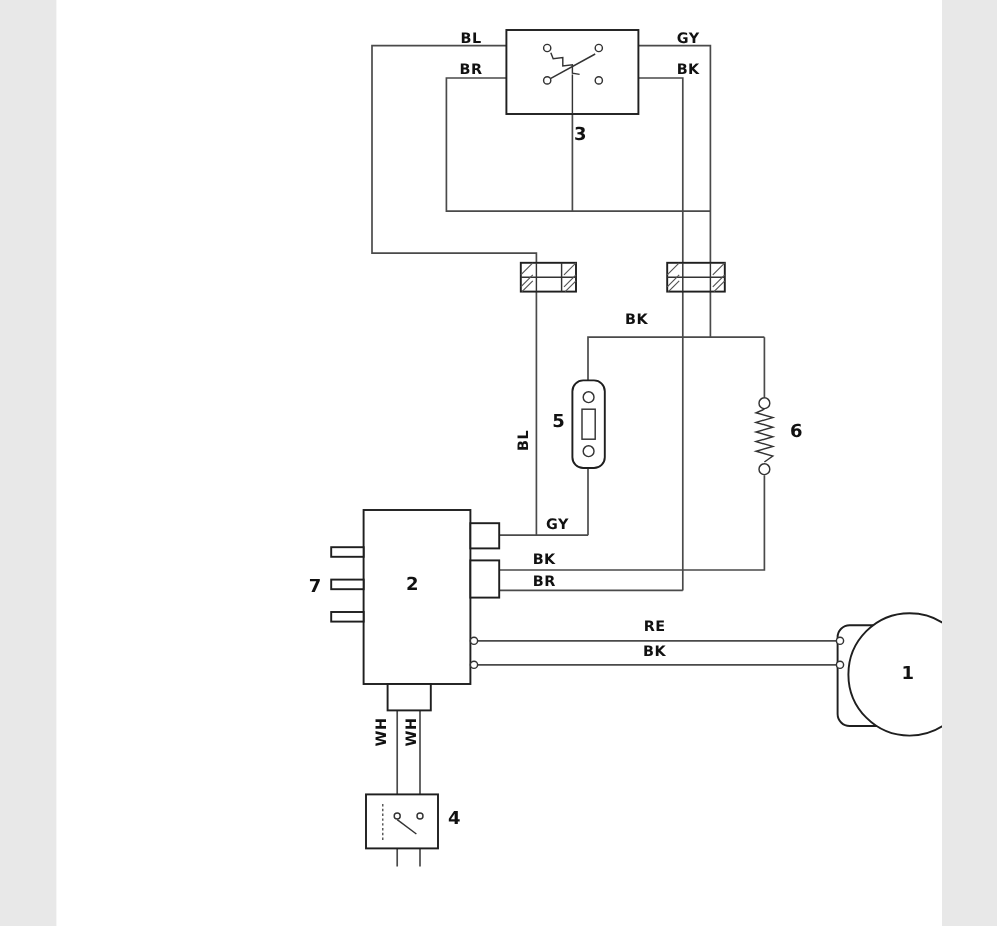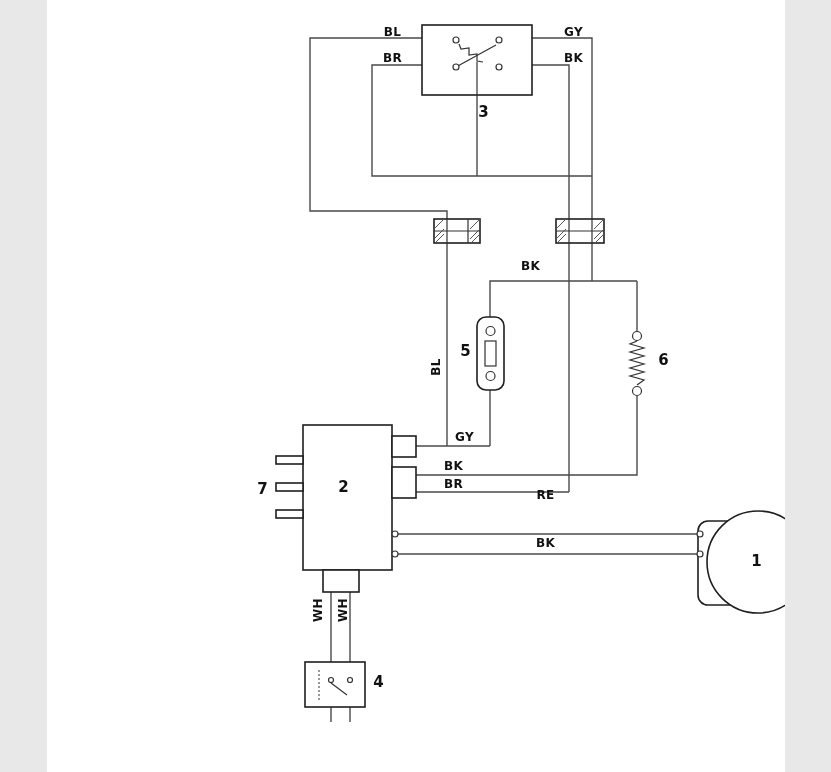--- a/index.html
+++ b/index.html
@@ -141,21 +141,21 @@
   <span class="lbl vert" style="left:389px;top:367px">BL</span>
   <span class="lbl num" style="left:419px;top:351px">5</span>
   <span class="lbl num" style="left:617px;top:360px">6</span>
 
   <span class="lbl" style="left:418px;top:437px">GY</span>
   <span class="lbl" style="left:407px;top:466px">BK</span>
   <span class="lbl" style="left:407px;top:484px">BR</span>
   <span class="lbl num" style="left:297px;top:487px">2</span>
   <span class="lbl num" style="left:216px;top:489px">7</span>
 
-  <span class="lbl" style="left:499px;top:495px">RE</span>
+  <span class="lbl" style="left:499px;top:522px">RE</span>
   <span class="lbl" style="left:499px;top:543px">BK</span>
   <span class="lbl num" style="left:710px;top:561px">1</span>
 
   <span class="lbl vert" style="left:271px;top:610px">WH</span>
   <span class="lbl vert" style="left:296px;top:610px">WH</span>
   <span class="lbl num" style="left:332px;top:682px">4</span>
 
 </div>
 
 </body></html>

